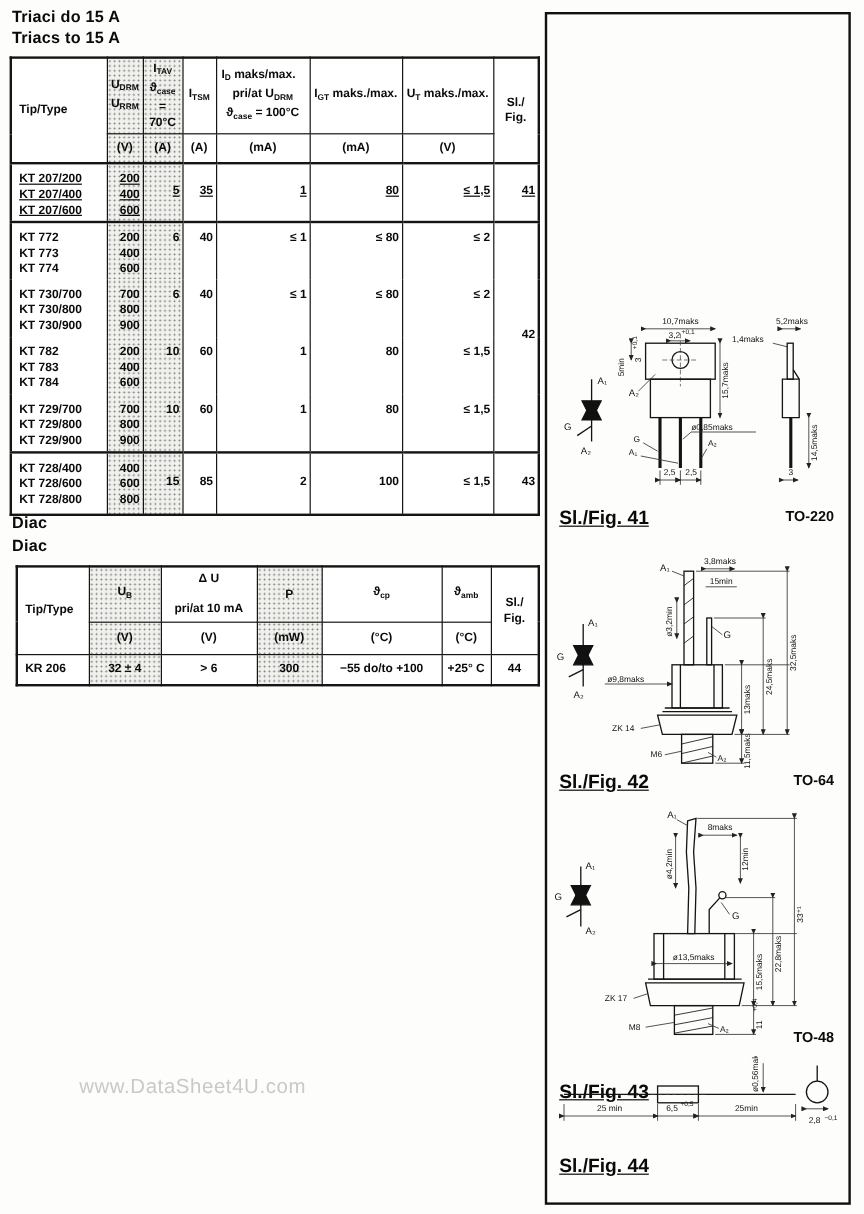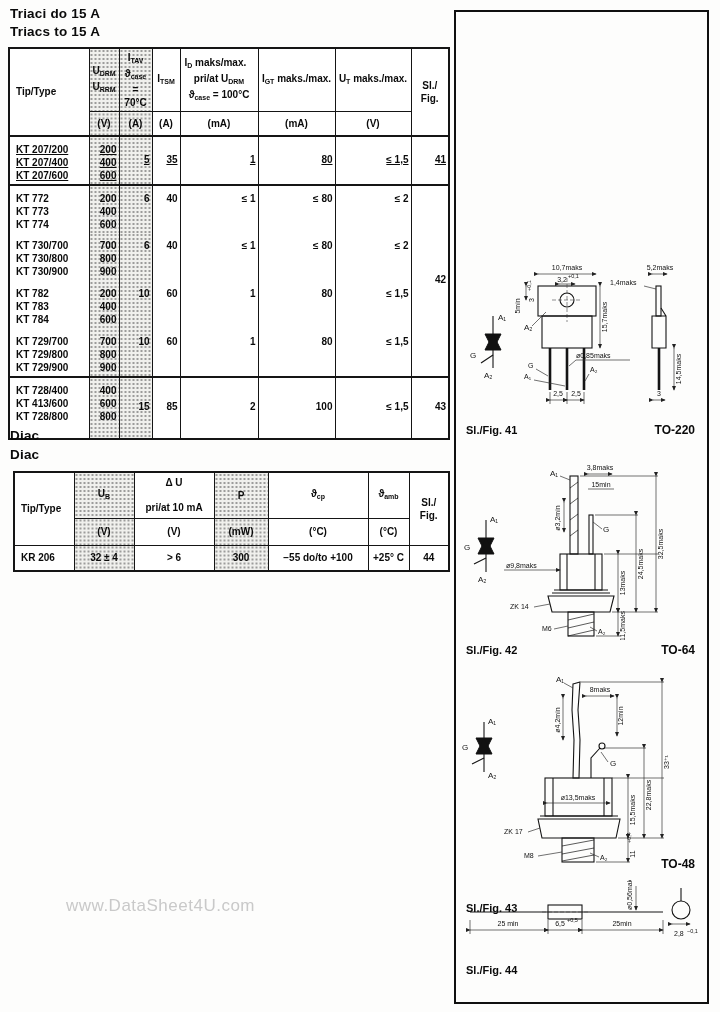--- a/index.html
+++ b/index.html
@@ -30,21 +30,21 @@
   .triacs tbody tr.bs td{border-top:2px solid #151515;}
   .triacs tbody td.mid{vertical-align:middle;padding-top:0;}
   .hdr-top{vertical-align:top;padding-top:4px;}
 
   
   .wm{font-size:17px;color:#c9c9c9;letter-spacing:.5px;}
 
   
   .figbox{left:454px;top:10px;width:251px;height:990px;border:2px solid #101010;background:#fdfdfc;}
   .fig{position:absolute;}
-  .figcap{position:absolute;font-weight:bold;font-size:11px;}
+  .figcap{position:absolute;font-weight:bold;font-size:16px;text-decoration:underline;}
   .pkg{position:absolute;font-weight:bold;font-size:12px;}
   svg text{font-family:"Liberation Sans","DejaVu Sans",sans-serif;font-size:8px;fill:#111;}
   svg .t7{font-size:7px;} svg .t5{font-size:5.5px;}
   svg .shape{stroke:#141414;stroke-width:1.1;fill:none;}
   svg .dim{stroke:#333;stroke-width:0.7;fill:none;}
   svg .lead{stroke:#141414;stroke-width:2.6;fill:none;}
   svg .sym{fill:#111;stroke:#111;stroke-width:1;}
   svg .cl{stroke:#444;stroke-width:0.6;stroke-dasharray:4 2;fill:none;}
   svg .hatch{stroke:#141414;stroke-width:0.7;}
 </style>
@@ -186,24 +186,24 @@
         <div>700</div>
           <div>800</div>
           <div>900</div>
       </td>
       <td class="sh">10</td>
       <td>60</td>
       <td>1</td>
       <td>80</td>
       <td>≤ 1,5</td>
     </tr>
-    <tr class="bs" style="height:62px;border-radius:26px;">
+    <tr class="bs" style="height:52px;border-radius:26px;">
       <td class="lft">
         <div>KT 728/400</div>
-          <div>KT 413/600</div>
+          <div>KT 728/600</div>
           <div>KT 728/800</div>
       </td>
       <td class="sh">
         <div>400</div>
           <div>600</div>
           <div>800</div>
       </td>
       <td class="sh mid">15</td>
       <td class="mid">85</td>
       <td class="mid">2</td>

